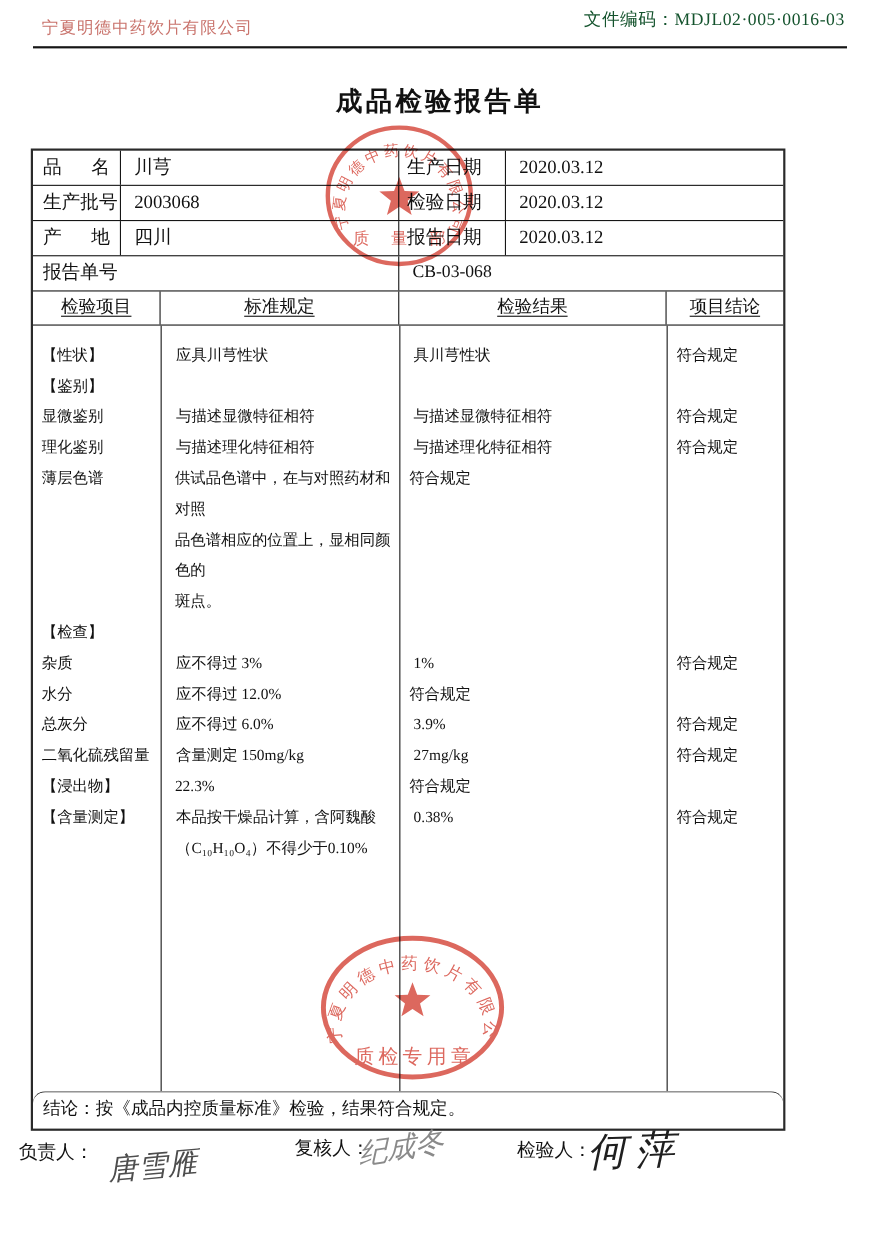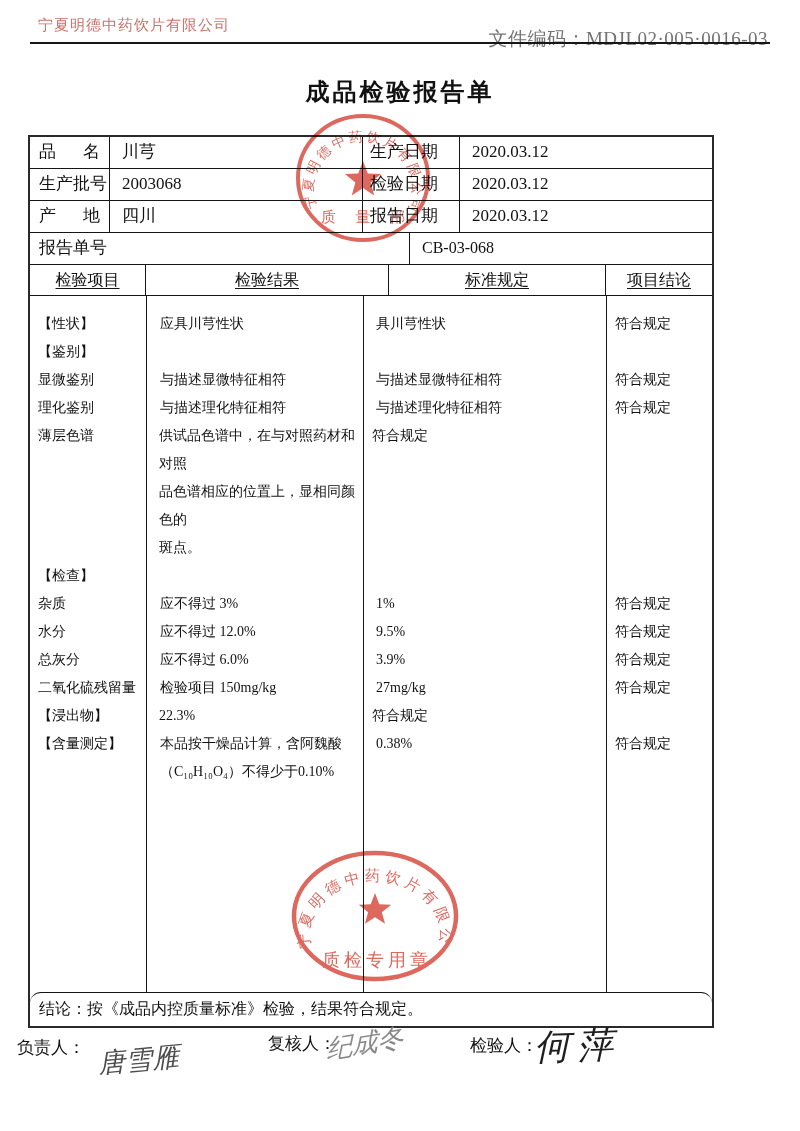--- a/index.html
+++ b/index.html
@@ -3,39 +3,39 @@
 <meta charset="utf-8">
 <style>
   html,body{margin:0;padding:0;}
   body{
     width:800px;height:1131px;position:relative;background:#ffffff;
     font-family:"Liberation Serif","DejaVu Serif",serif;color:#111;
     overflow:hidden;
   }
   
   .hdr-left{position:absolute;left:38px;top:16px;font-size:15px;color:#c9736c;letter-spacing:1px;}
-  .hdr-right{position:absolute;right:32px;top:26px;font-size:19px;color:#737373;letter-spacing:.5px;}
+  .hdr-right{position:absolute;right:32px;top:8px;font-size:16px;color:#14532d;letter-spacing:.5px;}
   .hdr-rule{position:absolute;left:30px;top:42px;width:740px;height:2px;background:#161616;}
   .doc-title{
     position:absolute;left:50%;top:76px;transform:translateX(-50%);
     font-size:24px;font-weight:700;letter-spacing:3px;white-space:nowrap;
   }
   
   .doc-table{
     position:absolute;left:28px;top:135px;width:686px;height:893px;
     border:2px solid #2a2a2a;box-sizing:border-box;background:transparent;
   }
   .irow{display:flex;height:32px;border-bottom:1px solid #161616;box-sizing:border-box;}
   .irow .c{box-sizing:border-box;line-height:30px;font-size:17px;overflow:hidden;white-space:nowrap;}
   .c.lab{width:80px;border-right:1px solid #161616;padding:0 9px;}
   .c.lab .just{display:flex;justify-content:space-between;}
   .c.val{width:253px;border-right:1px solid #161616;padding-left:12px;}
   .c.lab2{width:97px;border-right:1px solid #161616;padding-left:7px;}
   .c.val2{flex:1;padding-left:12px;}
-  .c.repno{width:380px;border-right:1px solid #161616;padding-left:9px;}
+  .c.repno{width:333px;border-right:1px solid #161616;padding-left:9px;}
   .c.repval{flex:1;padding-left:12px;font-size:16px;}
   .hrow{display:flex;height:31px;border-bottom:1px solid #161616;box-sizing:border-box;}
   .hrow .h{box-sizing:border-box;line-height:29px;font-size:16px;text-align:center;}
   .hrow .h span{text-decoration:underline;text-underline-offset:3px;}
   .h1{width:116px;border-right:1px solid #161616;}
   .h2{width:217px;border-right:1px solid #161616;}
   .h3{width:243px;border-right:1px solid #161616;}
   .h4{flex:1;}
   .tbody{position:relative;height:696px;box-sizing:border-box;padding-top:14px;overflow:hidden;}
   .vline{position:absolute;top:0;bottom:0;width:1px;background:#161616;}
@@ -105,22 +105,22 @@
     <div class="c lab2">报告日期</div>
     <div class="c val2">2020.03.12</div>
   </div>
   <div class="irow">
     <div class="c repno">报告单号</div>
     <div class="c repval">CB-03-068</div>
   </div>
 
   <div class="hrow">
     <div class="h h1"><span>检验项目</span></div>
+    <div class="h h2"><span>标准规定</span></div>
     <div class="h h3"><span>检验结果</span></div>
-    <div class="h h2"><span>标准规定</span></div>
     <div class="h h4"><span>项目结论</span></div>
   </div>
 
   <div class="tbody">
     <div class="vline vl1"></div>
     <div class="vline vl2"></div>
     <div class="vline vl3"></div>
 
     <div class="trow">
       <div class="td-item">【性状】</div>
@@ -161,32 +161,31 @@
     </div>
     <div class="trow">
       <div class="td-item">杂质</div>
       <div class="td-std">应不得过 3%</div>
       <div class="td-res">1%</div>
       <div class="td-con">符合规定</div>
     </div>
     <div class="trow">
       <div class="td-item">水分</div>
       <div class="td-std">应不得过 12.0%</div>
-      <div class="td-res">9.5%</div>
       <div class="td-con">符合规定</div>
     </div>
     <div class="trow">
       <div class="td-item">总灰分</div>
       <div class="td-std">应不得过 6.0%</div>
       <div class="td-res">3.9%</div>
       <div class="td-con">符合规定</div>
     </div>
     <div class="trow">
       <div class="td-item">二氧化硫残留量</div>
-      <div class="td-std">检验项目 150mg/kg</div>
+      <div class="td-std">含量测定 150mg/kg</div>
       <div class="td-res">27mg/kg</div>
       <div class="td-con">符合规定</div>
     </div>
     <div class="trow">
       <div class="td-item">【浸出物】</div>
       <div class="td-res">22.3%</div>
       <div class="td-con">符合规定</div>
     </div>
     <div class="trow">
       <div class="td-item">【含量测定】</div>

